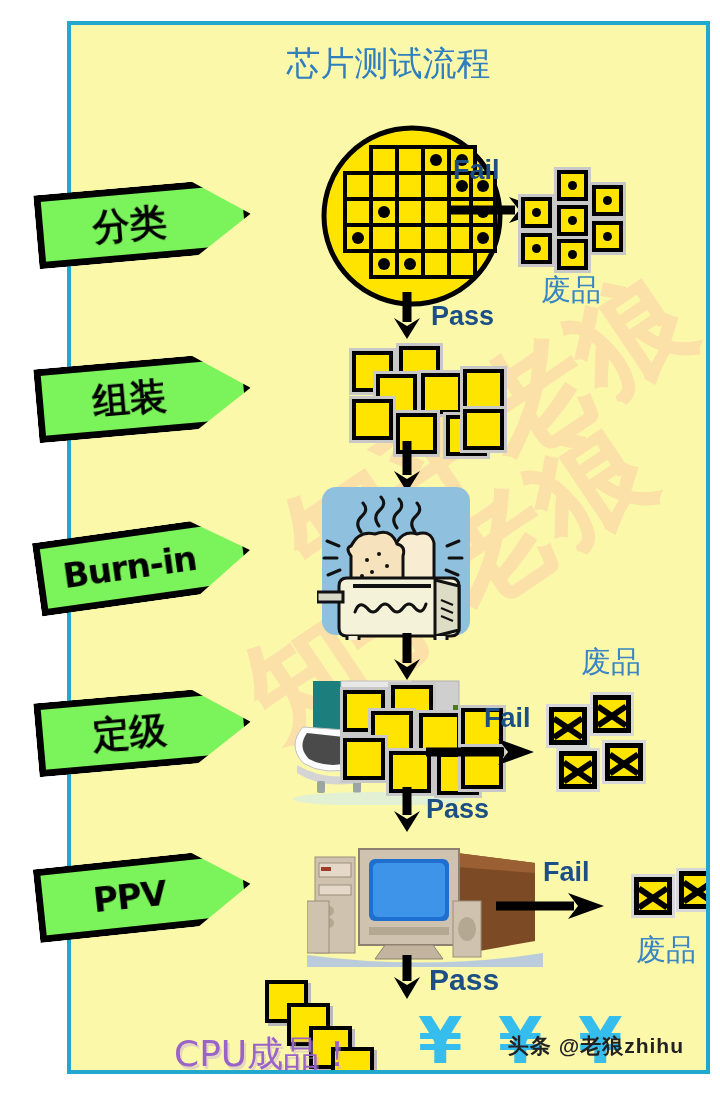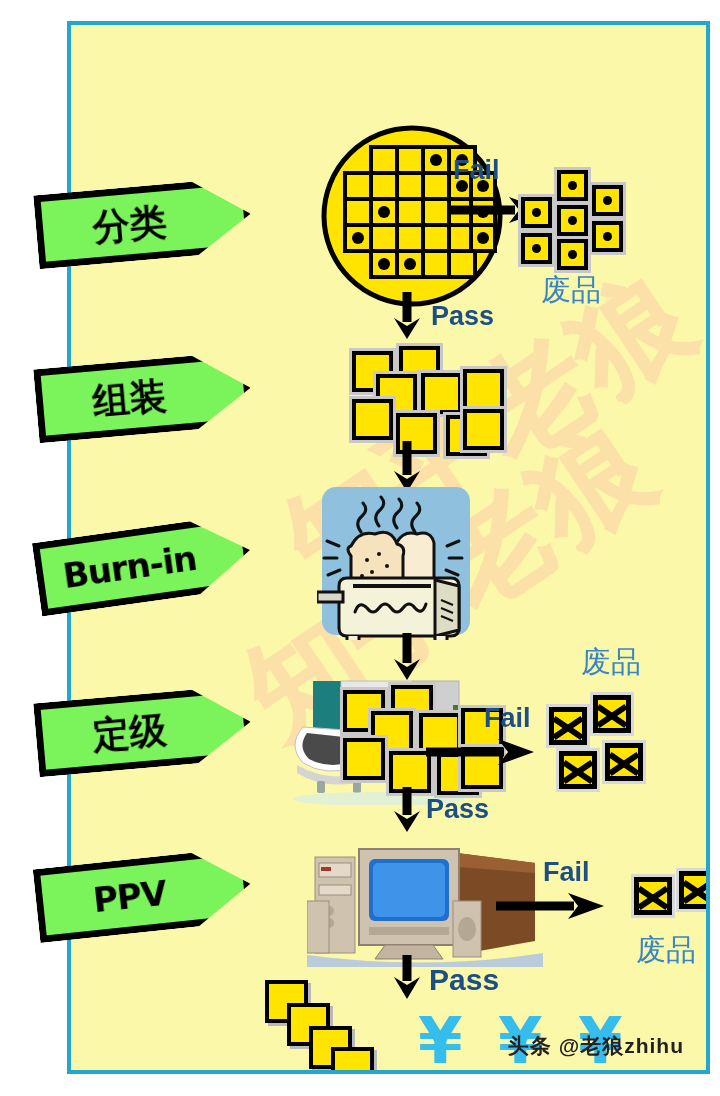--- a/index.html
+++ b/index.html
@@ -162,20 +162,21 @@
 </style>
 </head>
 <body>
 
 <div id="stage">
   <div id="canvas">
 
     <div class="wm" id="wm1">知乎老狼</div>
     <div class="wm" id="wm2">知乎老狼</div>
 
+    <div id="title">芯片测试流程</div>
 
     <div id="wafer">
       <svg width="186" height="186" viewBox="0 0 186 186">
         <circle cx="93" cy="91" r="88" fill="#ffe400" stroke="#000" stroke-width="5"></circle>
         <g fill="#ffe400" stroke="#000" stroke-width="4">
 
           <rect x="52" y="22" width="26" height="26"></rect>
             <rect x="78" y="22" width="26" height="26"></rect>
           <rect x="104" y="22" width="26" height="26"></rect>
             <rect x="130" y="22" width="26" height="26"></rect>
@@ -436,20 +437,21 @@
     </div>
     <div class="flab" style="left:358px;top:938px;font-size:30px">Pass</div>
 
     <div>
       <div class="chip sh" style="left:194px;top:955px;width:43px;height:43px"></div>
       <div class="chip sh" style="left:216px;top:978px;width:43px;height:43px"></div>
       <div class="chip sh" style="left:238px;top:1001px;width:43px;height:43px"></div>
       <div class="chip sh" style="left:260px;top:1022px;width:43px;height:43px"></div>
     </div>
 
+    <div id="cpuText">CPU成品！</div>
 
     <div class="yen" style="left:347px;top:984px">¥</div>
     <div class="yen" style="left:427px;top:984px">¥</div>
     <div class="yen" style="left:507px;top:984px">¥</div>
 
     <div id="credit">头条 @老狼zhihu</div>
   </div>
 
   <div class="banner" style="left:36px;top:186px;transform:rotate(-5deg)">
     <span>分类</span>

